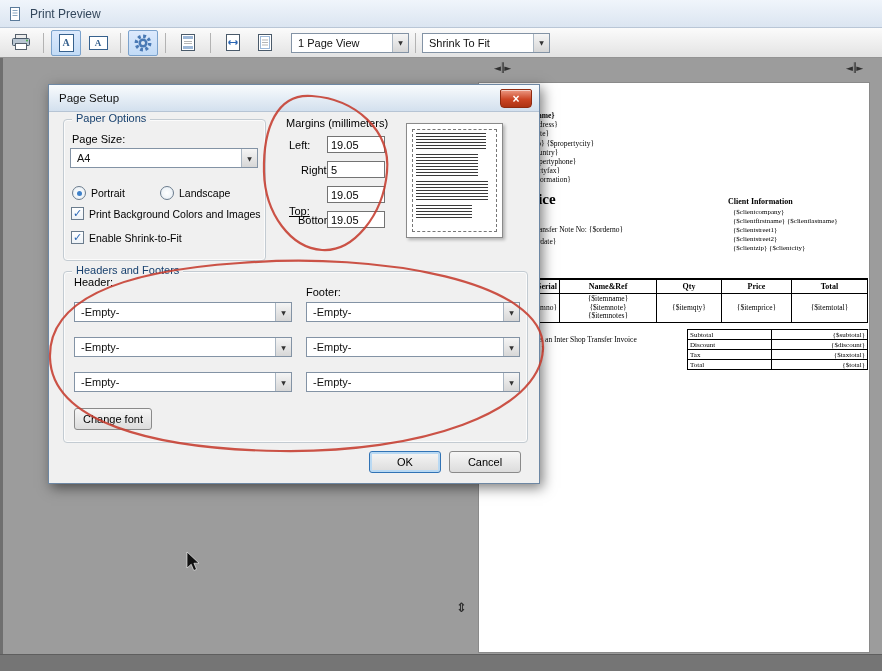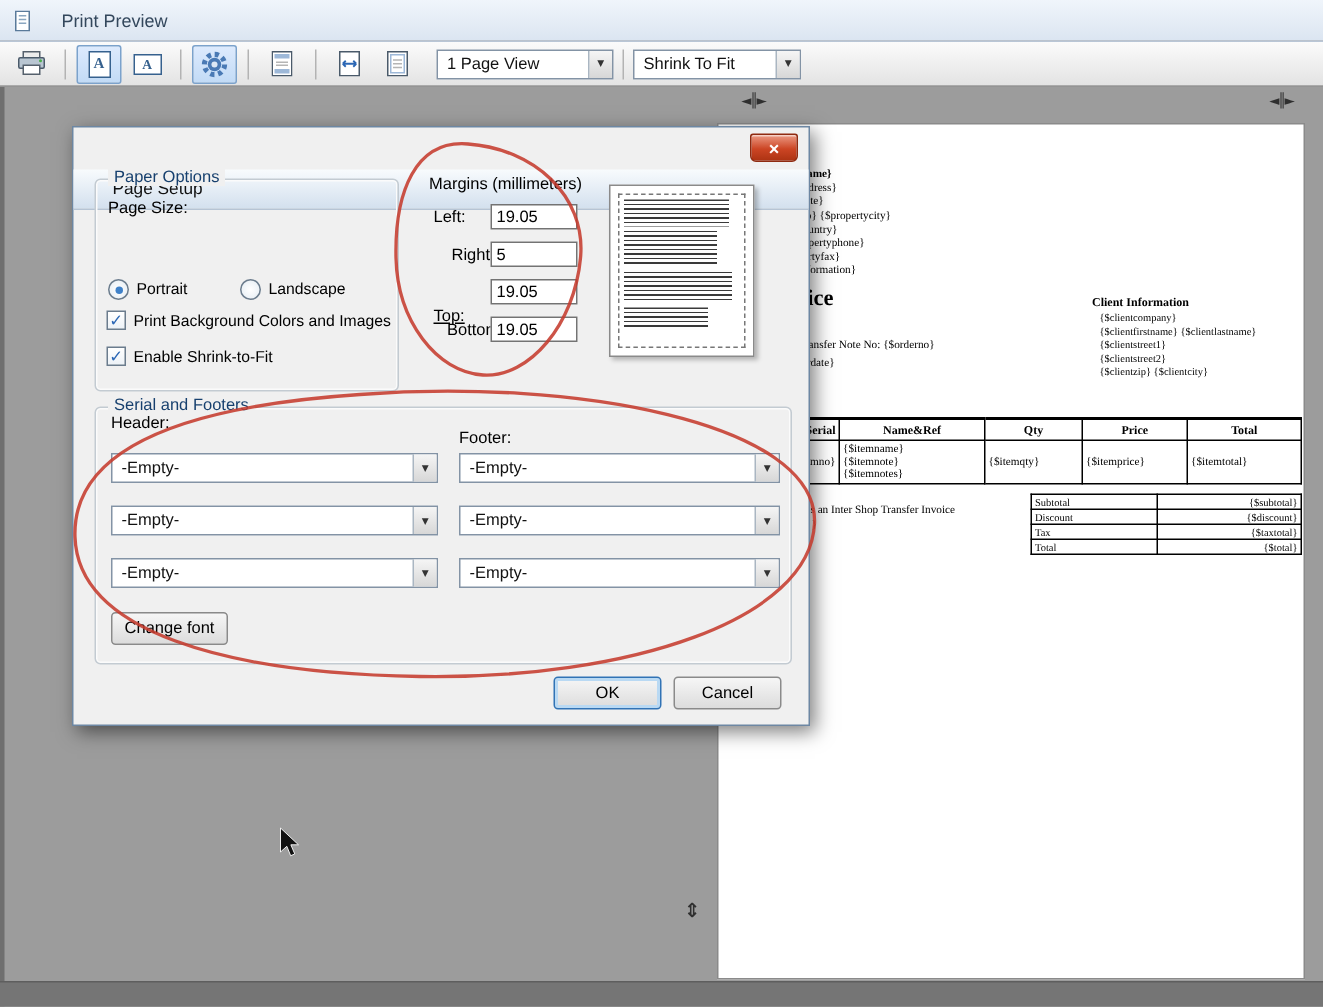--- a/index.html
+++ b/index.html
@@ -2,21 +2,21 @@
 <html><head>
 <meta charset="utf-8">
 <style>
   html,body{margin:0;padding:0;}
   body{width:882px;height:671px;position:relative;overflow:hidden;
        font-family:"Liberation Sans",sans-serif;background:#9c9c9c;}
 
   
   .titlebar{position:absolute;left:0;top:0;width:882px;height:28px;box-sizing:border-box;
     background:linear-gradient(#f0f5fb,#dbe5f1);border-bottom:1px solid #b9c6d6;
-    display:flex;align-items:center;gap:19px;padding-left:8px;color:#33475c;font-size:12px;}
+    display:flex;align-items:center;gap:8px;padding-left:8px;color:#33475c;font-size:12px;}
   .toolbar{position:absolute;left:0;top:28px;width:882px;height:30px;box-sizing:border-box;
     background:linear-gradient(#fbfbfb,#e3e3e3);border-bottom:1px solid #949494;
     display:flex;align-items:center;padding:0 5px;}
   .tb-btn{width:28px;height:24px;display:flex;align-items:center;justify-content:center;
     border:1px solid transparent;border-radius:2px;margin:0 1px;}
   .tb-btn.active{background:linear-gradient(#ddeafd,#c2dbf6);border:1px solid #7ba2cc;}
   .tb-sep{width:1px;height:20px;background:#b3b3b3;margin:0 6px;}
   .combo{height:20px;background:#fff;border:1px solid #8393a5;display:flex;align-items:center;
     justify-content:space-between;font-size:11px;padding-left:6px;box-sizing:border-box;color:#111;}
   .combo-btn{width:15px;height:100%;background:linear-gradient(#f5f5f5,#d7d7d7);
@@ -44,32 +44,32 @@
   .page .abs{position:absolute;white-space:nowrap;}
   .prop-block{position:absolute;left:20px;top:28px;font-size:7.5px;line-height:9.2px;white-space:nowrap;}
   .prop-block span{display:block;}
   .prop-block .b{font-weight:bold;}
   .client-lines{position:absolute;left:254px;top:125px;font-size:7px;line-height:9px;white-space:nowrap;}
   .client-lines span{display:block;}
   .items{position:absolute;left:18px;top:195px;width:370px;border-collapse:collapse;table-layout:fixed;}
   .items th,.items td{border:1px solid #000;overflow:hidden;}
   .items thead th{border-top:2px solid #000;font-size:8px;font-weight:bold;padding:2px 2px;text-align:center;}
   .items thead th.r{text-align:right;}
-  .items td{font-size:7.5px;padding:1px 2px;text-align:left;vertical-align:middle;}
+  .items td{font-size:7.5px;padding:1px 2px;text-align:center;vertical-align:middle;}
   .items td.r{text-align:right;}
   .items td .nm{display:block;line-height:8.5px;}
   .totals{position:absolute;left:208px;top:246px;width:180px;border-collapse:collapse;table-layout:fixed;}
   .totals td{border:1px solid #000;font-size:7px;height:9px;padding:0 2px;}
   .totals td.v{text-align:right;}
 
   
   .dialog{position:absolute;left:48px;top:84px;width:490px;height:398px;z-index:20;
     background:#f0f0f0;border:1px solid #6d87a3;box-shadow:3px 4px 12px rgba(0,0,0,.5);}
   .dlg-title{height:26px;background:linear-gradient(#f8fbfd,#d3e0ee);border-bottom:1px solid #b6c4d4;
-    display:flex;align-items:center;padding-left:26px;font-size:11.5px;color:#111;margin-top:28px;}
+    display:flex;align-items:center;padding-left:10px;font-size:11.5px;color:#111;}
   .dlg-close{position:absolute;top:4px;right:7px;width:30px;height:17px;
     background:linear-gradient(#ec9a84,#cc4524 55%,#ad3313);border:1px solid #8f2a10;
     border-radius:2px 2px 4px 4px;color:#fff;display:flex;align-items:center;justify-content:center;
     font-size:12px;font-weight:bold;box-shadow:inset 0 1px 0 rgba(255,255,255,.55);}
   .group{position:absolute;border:1px solid #c3cbd2;border-radius:4px;box-shadow:inset 0 0 0 1px #fbfbfb;}
   .group-label{position:absolute;top:-8px;left:8px;background:#f0f0f0;padding:0 4px;
     font-size:11px;color:#17406e;white-space:nowrap;}
   .dlg-label{position:absolute;font-size:11px;color:#000;white-space:nowrap;}
   .opt-row{position:absolute;display:flex;align-items:center;gap:5px;font-size:10.5px;white-space:nowrap;color:#000;}
   .radio{width:12px;height:12px;border-radius:50%;border:1px solid #6b7c8d;flex:0 0 auto;
@@ -192,20 +192,26 @@
   <div class="dlg-title">
     <span>Page Setup</span>
   </div>
   <div class="dlg-close">
     <span>×</span>
   </div>
 
   <div class="group" style="left:14px;top:34px;width:201px;height:140px;">
     <span class="group-label">Paper Options</span>
     <span class="dlg-label" style="left:8px;top:13px;">Page Size:</span>
+    <div class="combo" style="position:absolute;left:6px;top:28px;width:188px;">
+      <span>A4</span>
+      <span class="combo-btn">
+        <span class="combo-arrow">▼</span>
+      </span>
+    </div>
     <label class="opt-row" style="left:8px;top:66px;">
       <span class="radio">
           <span class="dot"></span>
         </span>
       <span>Portrait</span>
     </label>
     <label class="opt-row" style="left:96px;top:66px;">
       <span class="radio"></span>
       <span>Landscape</span>
     </label>
@@ -236,21 +242,21 @@
   <div class="thumb">
     <div class="thumb-inner">
       <div class="tiny-lines" style="width:70px;height:18px;"></div>
       <div class="tiny-lines" style="width:62px;height:24px;"></div>
       <div class="tiny-lines" style="width:72px;height:21px;"></div>
       <div class="tiny-lines" style="width:56px;height:15px;"></div>
     </div>
   </div>
 
   <div class="group" style="left:14px;top:186px;width:463px;height:170px;">
-    <span class="group-label">Serial and Footers</span>
+    <span class="group-label">Headers and Footers</span>
     <span class="dlg-label" style="left:10px;top:4px;">Header:</span>
     <span class="dlg-label" style="left:242px;top:14px;">Footer:</span>
 
     <div class="combo" style="position:absolute;left:10px;top:30px;width:218px;">
       <span>-Empty-</span>
       <span class="combo-btn">
           <span class="combo-arrow">▼</span>
         </span>
     </div>
     <div class="combo" style="position:absolute;left:242px;top:30px;width:214px;">
@@ -375,19 +381,19 @@
     </svg>
   </div>
 
   <div class="combo" style="width:118px;margin-left:10px;">
     <span>1 Page View</span>
     <span class="combo-btn">
       <span class="combo-arrow">▼</span>
       </span>
   </div>
   <div class="tb-sep"></div>
-  <div class="combo" style="width:112px;">
+  <div class="combo" style="width:128px;">
     <span>Shrink To Fit</span>
     <span class="combo-btn">
       <span class="combo-arrow">▼</span>
       </span>
   </div>
 </div>
 
 </body></html>

